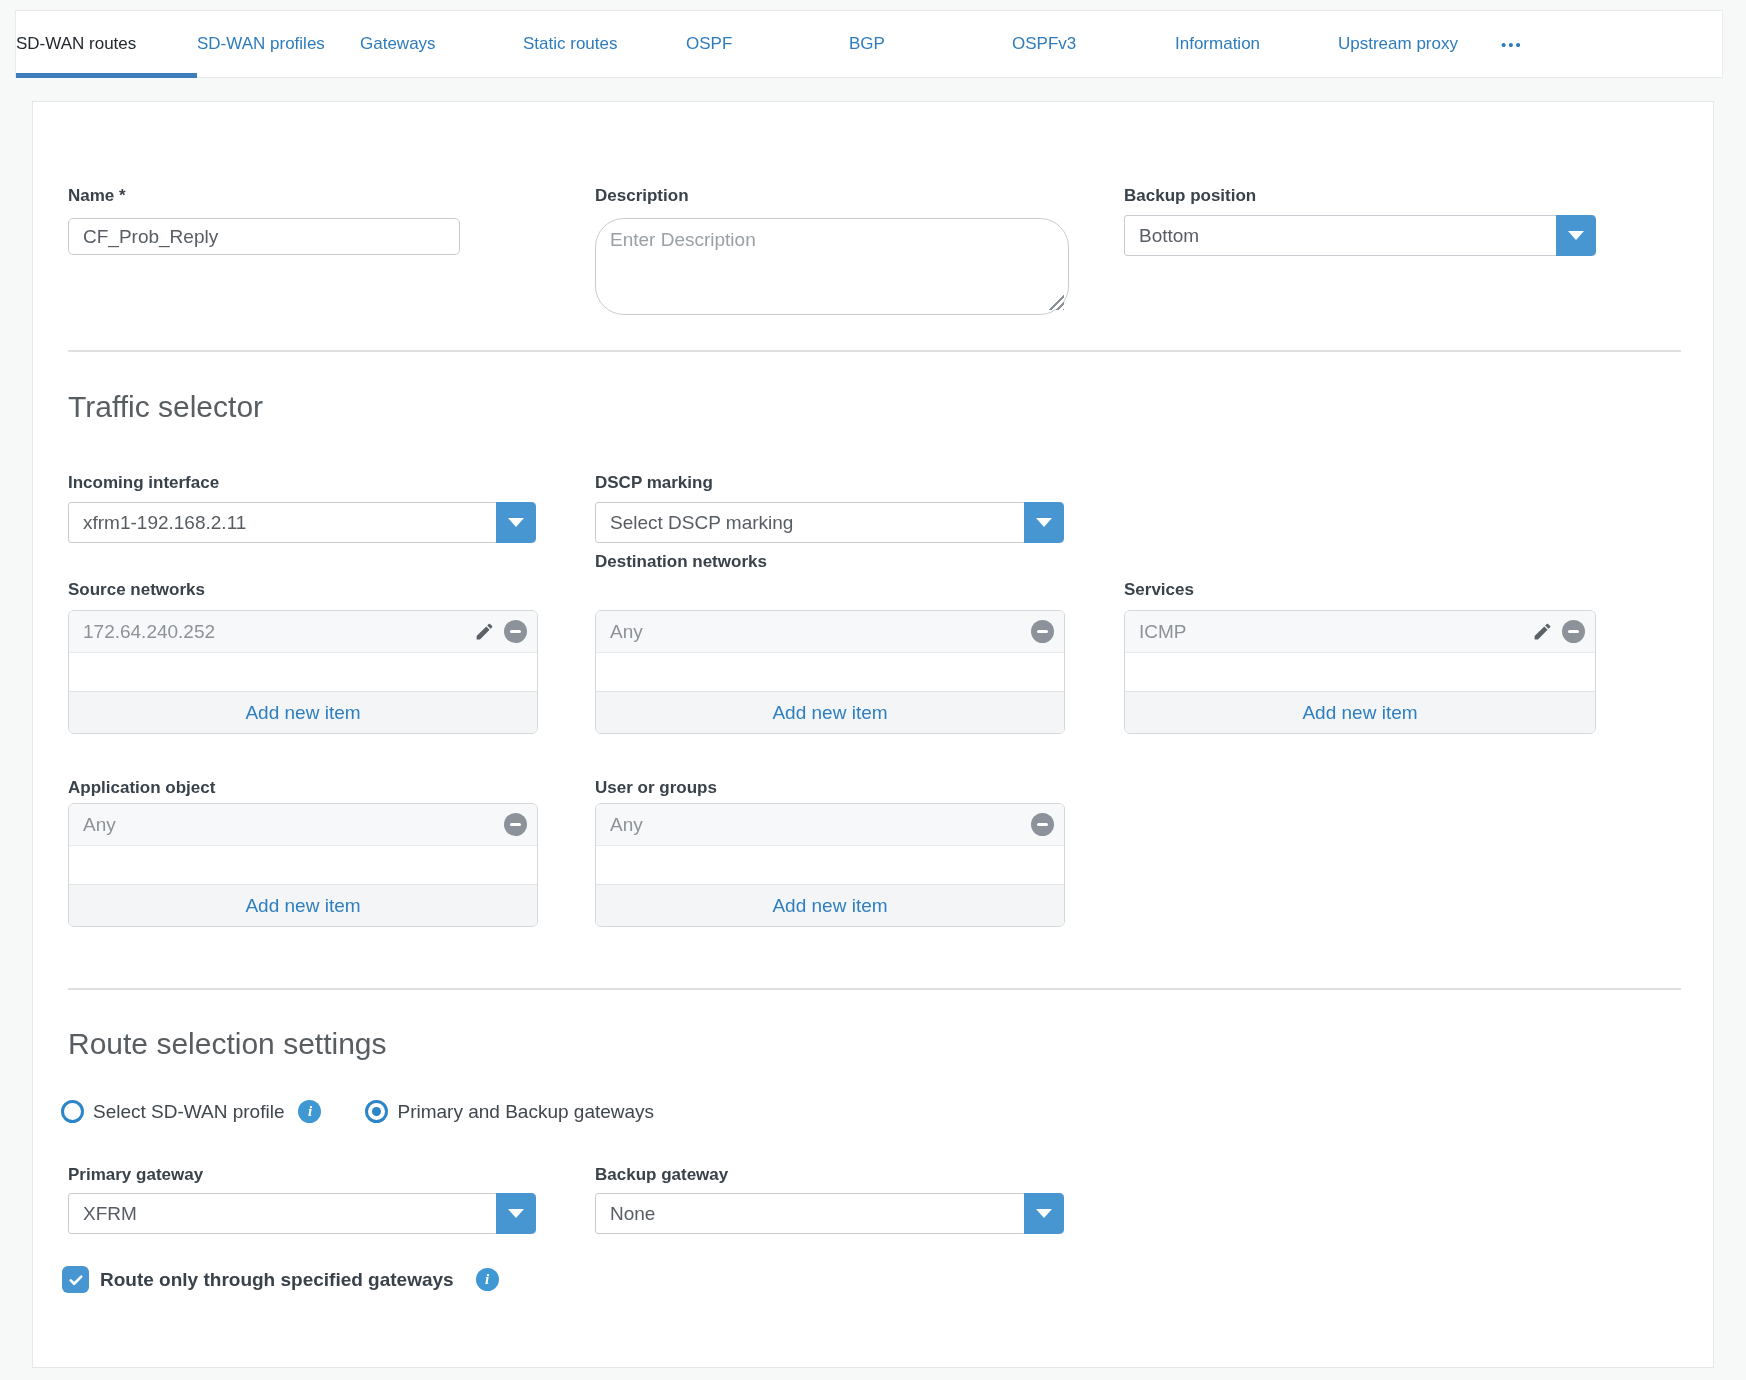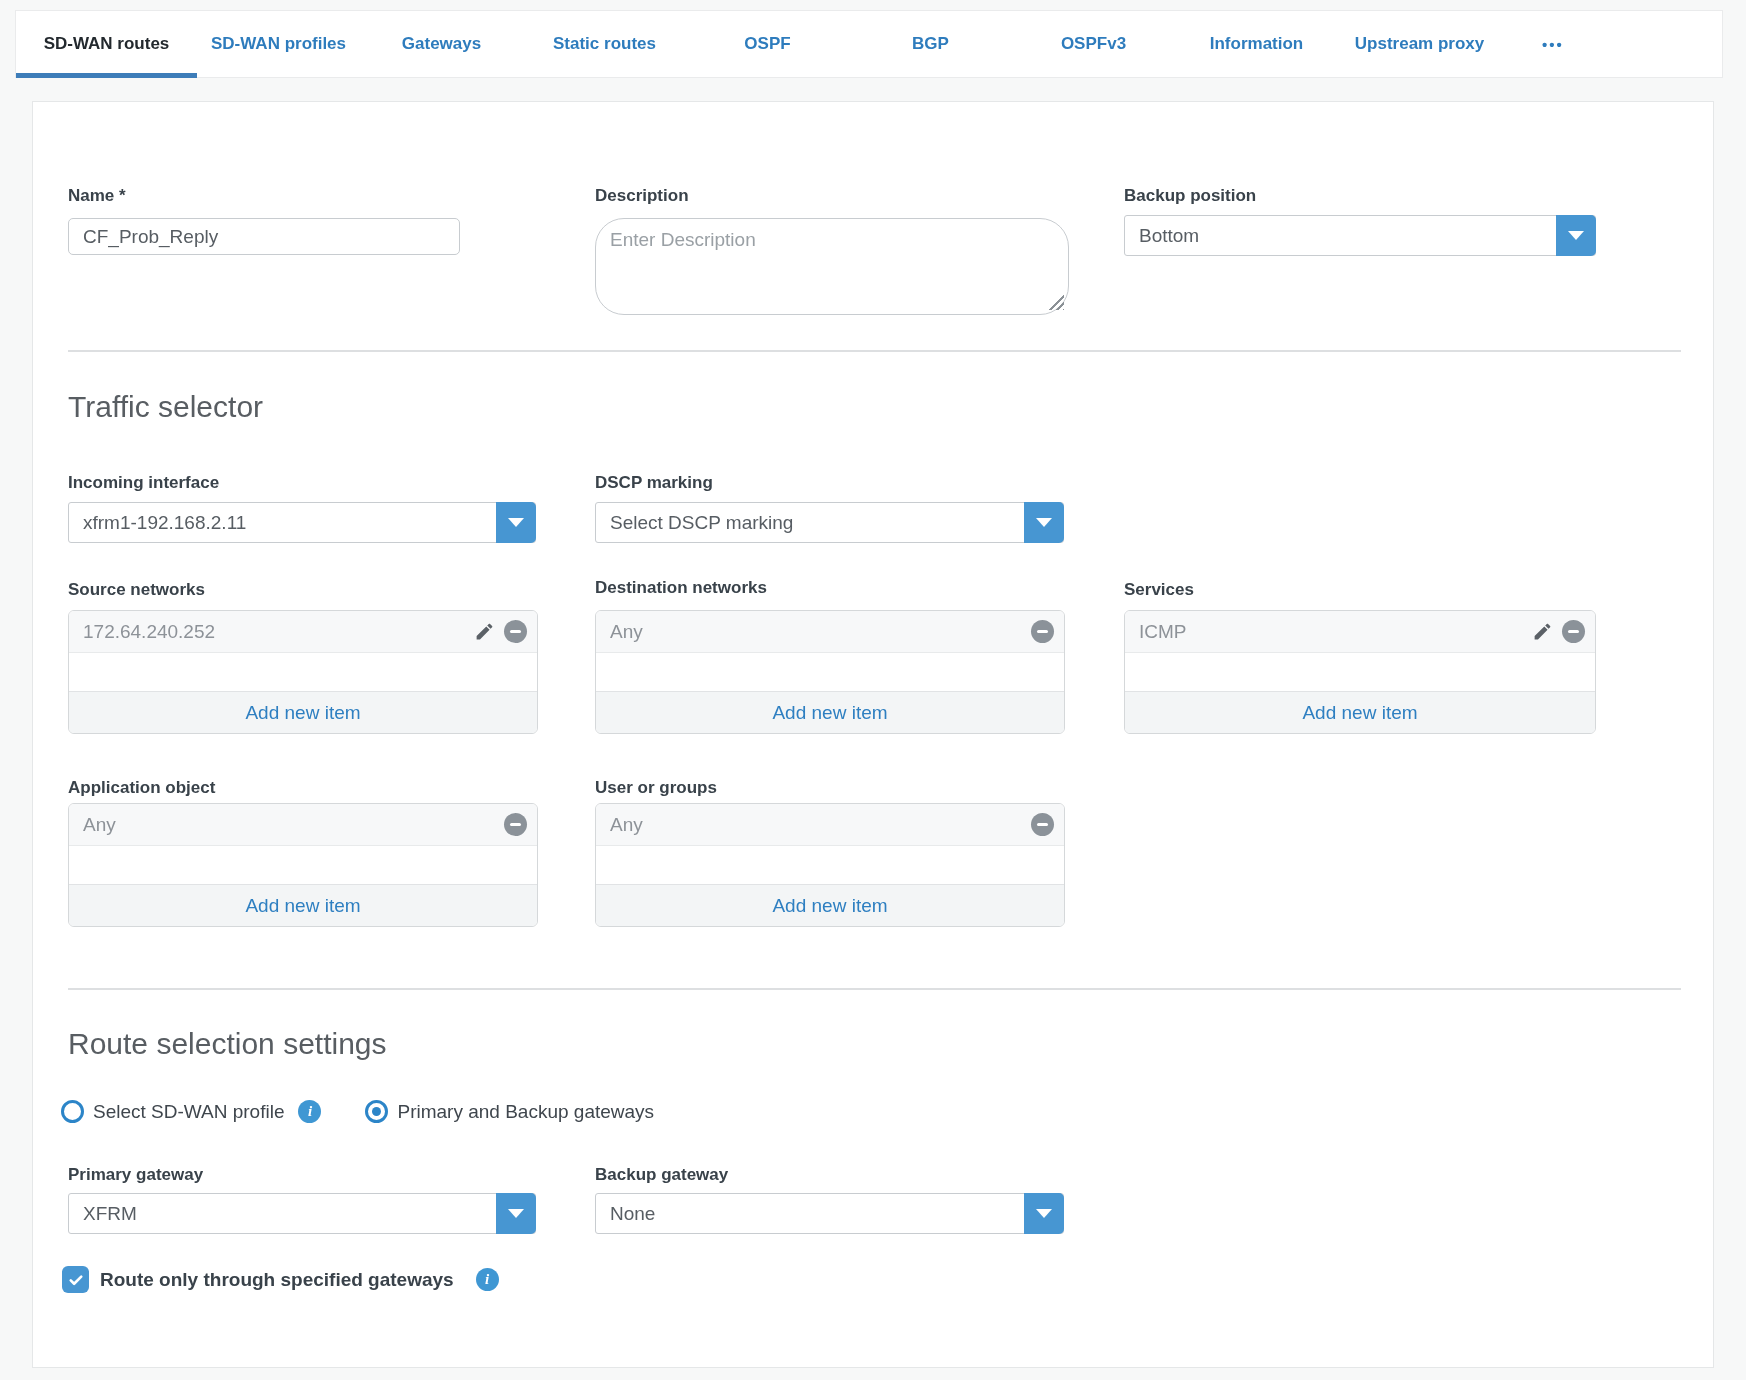--- a/index.html
+++ b/index.html
@@ -2,22 +2,22 @@
 <html><head>
 <meta charset="utf-8">
 <style>
   html,body{margin:0;padding:0;background:#f7f8f8;}
   .page{position:relative;width:1746px;height:1380px;background:#f7f8f8;
         font-family:"Liberation Sans",sans-serif;overflow:hidden;}
 
   
   .tabbar{position:absolute;left:15px;top:10px;width:1706px;height:66px;background:#fff;
           border:1px solid #eaebec;display:flex;align-items:stretch;}
-  .tab{position:relative;display:flex;align-items:center;justify-content:center;
-       font-size:17px;font-weight:700;color:#2e7cbd;width:163px;cursor:pointer;}
+  .tab{position:relative;display:flex;align-items:center;
+       font-size:17px;font-weight:400;color:#2e7cbd;width:163px;cursor:pointer;}
   .tab.first{width:181px;}
   .tab.more{width:104px;letter-spacing:2px;font-size:15px;}
   .tab.active{color:#23292e;}
   .tab .underline{position:absolute;left:0;right:0;bottom:-1px;height:5px;background:#3d7db9;}
 
   
   .card{position:absolute;left:32px;top:101px;width:1682px;height:1267px;background:#fff;
         border:1px solid #e5e7e8;box-sizing:border-box;}
   .abs{position:absolute;}
 
@@ -163,21 +163,21 @@
             </svg>
         </span>
         <span class="icon-minus">
             <span></span>
           </span>
       </div>
       <div class="lgap"></div>
       <div class="laddrow">Add new item</div>
     </div>
 
-    <div class="abs flabel" style="left:562px;top:476px;">Destination networks</div>
+    <div class="abs flabel" style="left:562px;top:450px;">Destination networks</div>
     <div class="abs listbox" style="left:562px;top:508px;width:470px;height:124px;">
       <div class="litem">
         <span>Any</span>
         <span class="lspace"></span>
         <span class="icon-minus">
             <span></span>
           </span>
       </div>
       <div class="lgap"></div>
       <div class="laddrow">Add new item</div>

